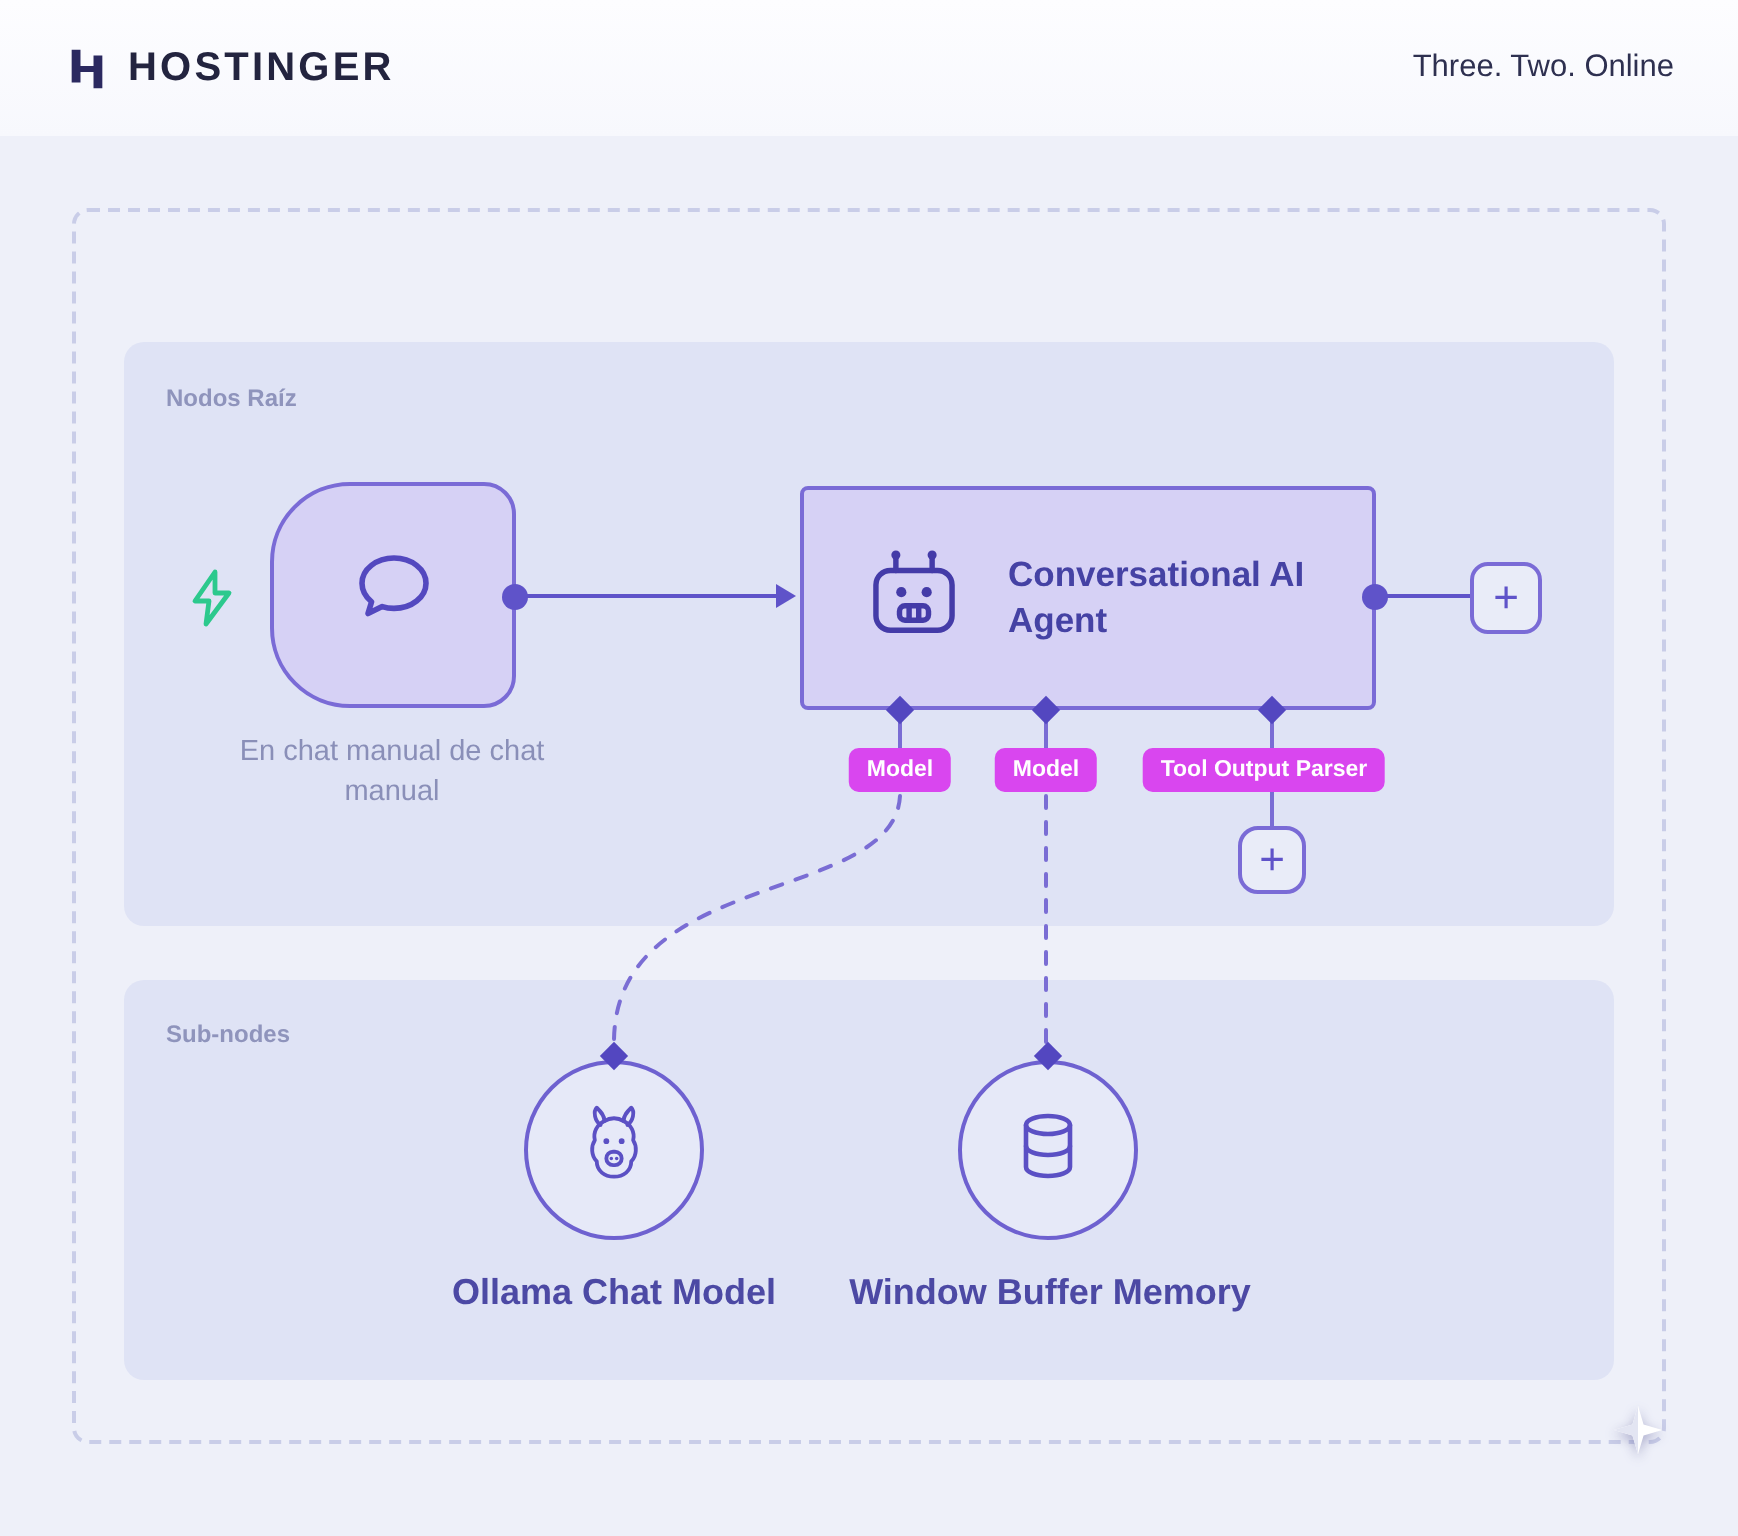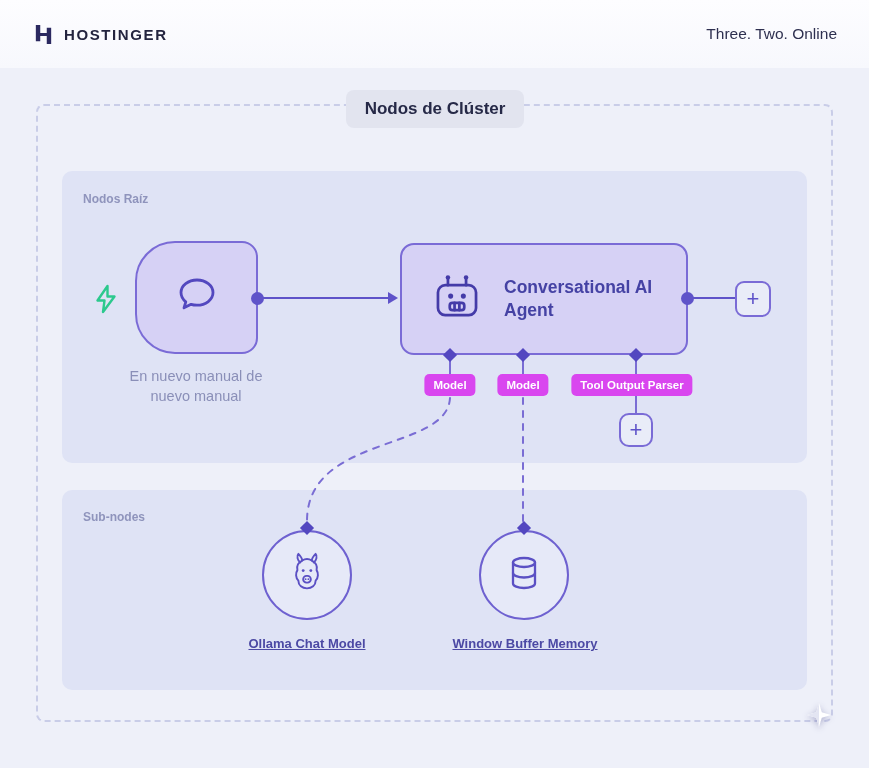--- a/index.html
+++ b/index.html
@@ -11,21 +11,21 @@
   }
   
   .topbar {
     position: absolute; top: 0; left: 0; right: 0; height: 68px;
     background: linear-gradient(#fdfdff, #f7f8fd);
     display: flex; align-items: center; justify-content: space-between;
     padding: 0 32px; z-index: 6;
   }
   .brand { display: flex; align-items: center; gap: 9px; }
   .logo svg { display: block; }
-  .brand-text { font-weight: bold; font-size: 15px; letter-spacing: 1.6px; color: #23243f; }
+  .brand-text { font-weight: bold; font-size: 20px; letter-spacing: 1.6px; color: #23243f; }
   .tagline { font-size: 15.5px; color: #2e3050; font-weight: 400; }
 
   
   .dashed-frame {
     position: absolute; left: 36px; top: 104px; width: 797px; height: 618px;
     border: 2px dashed #c9cde8; border-radius: 8px; z-index: 0;
   }
   .title-badge {
     position: absolute; left: 346px; top: 90px; width: 178px; height: 38px;
     background: #e2e4ef; border-radius: 8px; z-index: 5;
@@ -51,21 +51,21 @@
   .chat-node {
     left: 135px; top: 241px; width: 123px; height: 113px;
     border-radius: 40px 16px 16px 40px;
     display: flex; align-items: center; justify-content: center;
   }
   .chat-caption {
     position: absolute; left: 118px; top: 367px; width: 156px; text-align: center;
     font-size: 14.5px; font-weight: 500; color: #8a8fb8; line-height: 1.35; z-index: 3;
   }
   .agent-node {
-    left: 400px; top: 243px; width: 288px; height: 112px; border-radius: 14px;
+    left: 400px; top: 243px; width: 288px; height: 112px; border-radius: 4px;
     display: flex; align-items: center; gap: 18px; padding-left: 26px;
   }
   .agent-label { font-size: 17.5px; font-weight: bold; color: #4542a4; line-height: 1.32; width: 152px; }
 
   .dot { position: absolute; width: 13px; height: 13px; border-radius: 50%; background: #5f53c9; z-index: 4; }
   .chat-out  { left: 251px; top: 292px; }
   .agent-out { left: 681px; top: 292px; }
 
   .hline { position: absolute; height: 2px; background: #5f53c9; z-index: 3; }
   .arrow-line { left: 262px; top: 297px; width: 127px; }
@@ -108,22 +108,22 @@
   .b-parser { left: 632px; }
 
   .circle-node {
     position: absolute; width: 90px; height: 90px; border-radius: 50%;
     border: 2.5px solid #6e61d0; background: rgba(248,248,255,0.28); z-index: 3;
     display: flex; align-items: center; justify-content: center;
   }
   .ollama-node { left: 262px; top: 530px; }
   .wbm-node    { left: 479px; top: 530px; }
   .circle-caption {
-    position: absolute; top: 636px; font-size: 13px; font-weight: bold; color: #4c49a4;
-    transform: translateX(-50%); white-space: nowrap; z-index: 3; text-decoration: underline;
+    position: absolute; top: 636px; font-size: 18px; font-weight: bold; color: #4c49a4;
+    transform: translateX(-50%); white-space: nowrap; z-index: 3;
   }
   .ollama-caption { left: 307px; }
   .wbm-caption    { left: 525px; }
 
   .sparkle { position: absolute; left: 806px; top: 702px; z-index: 6;
     filter: drop-shadow(0 2px 3px rgba(90,90,150,0.45)); }
 </style>
 </head>
 <body>
 
@@ -135,21 +135,20 @@
         <svg viewBox="0 0 24 24" width="23" height="23">
           <path d="M4 2h4.6v8.4h6.8V5H20v17h-4.6v-8.4H8.6V19H4z" fill="#2b2960"></path>
         </svg>
       </span>
       <span class="brand-text">HOSTINGER</span>
     </div>
     <div class="tagline">Three. Two. Online</div>
   </header>
 
   <div class="dashed-frame"></div>
-  <div class="title-badge">Nodos de Clúster</div>
 
   <section class="panel root-panel"></section>
   <div class="panel-label root-label">Nodos Raíz</div>
   <section class="panel sub-panel"></section>
   <div class="panel-label sub-label">Sub-nodes</div>
 
   <svg class="links" width="869" height="768">
     <path d="M450 398 C 447 452, 307 434, 307 521"></path>
     <path d="M523 398 L 523 521"></path>
   </svg>
@@ -160,21 +159,21 @@
     </svg>
   </span>
 
   <div class="node chat-node">
     <span>
       <svg viewBox="0 0 50 50" width="50" height="50">
         <path d="M25 9c8.8 0 16 5.6 16 12.6S33.8 34.2 25 34.2c-2.1 0-4.1-.3-5.9-.9L12 36.8l1.8-5.9C11 28.6 9 25.3 9 21.6 9 14.6 16.2 9 25 9z" fill="none" stroke="#5348bf" stroke-width="2.8" stroke-linecap="round" stroke-linejoin="round"></path>
       </svg>
     </span>
   </div>
-  <div class="chat-caption">En nuevo manual de nuevo manual</div>
+  <div class="chat-caption">En chat manual de chat manual</div>
   <span class="dot chat-out"></span>
 
   <div class="hline arrow-line"></div>
   <div class="arrowhead"></div>
 
   <div class="node agent-node">
     <span>
       <svg viewBox="0 0 64 64" width="58" height="58">
         <g fill="none" stroke="#443ba8" stroke-width="3" stroke-linecap="round" stroke-linejoin="round">
           <rect x="11" y="19" width="42" height="33" rx="8"></rect>

